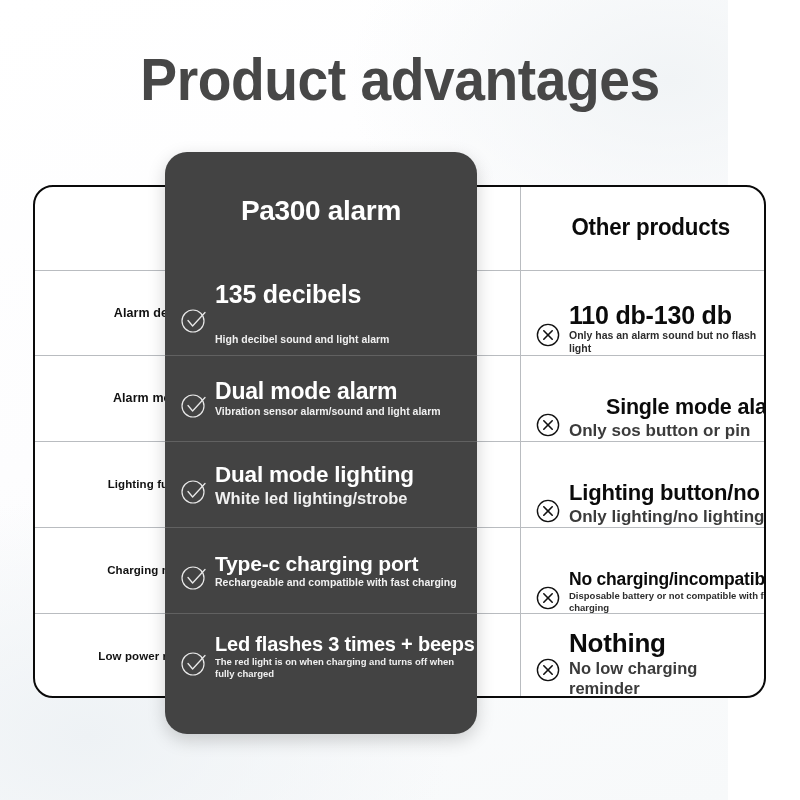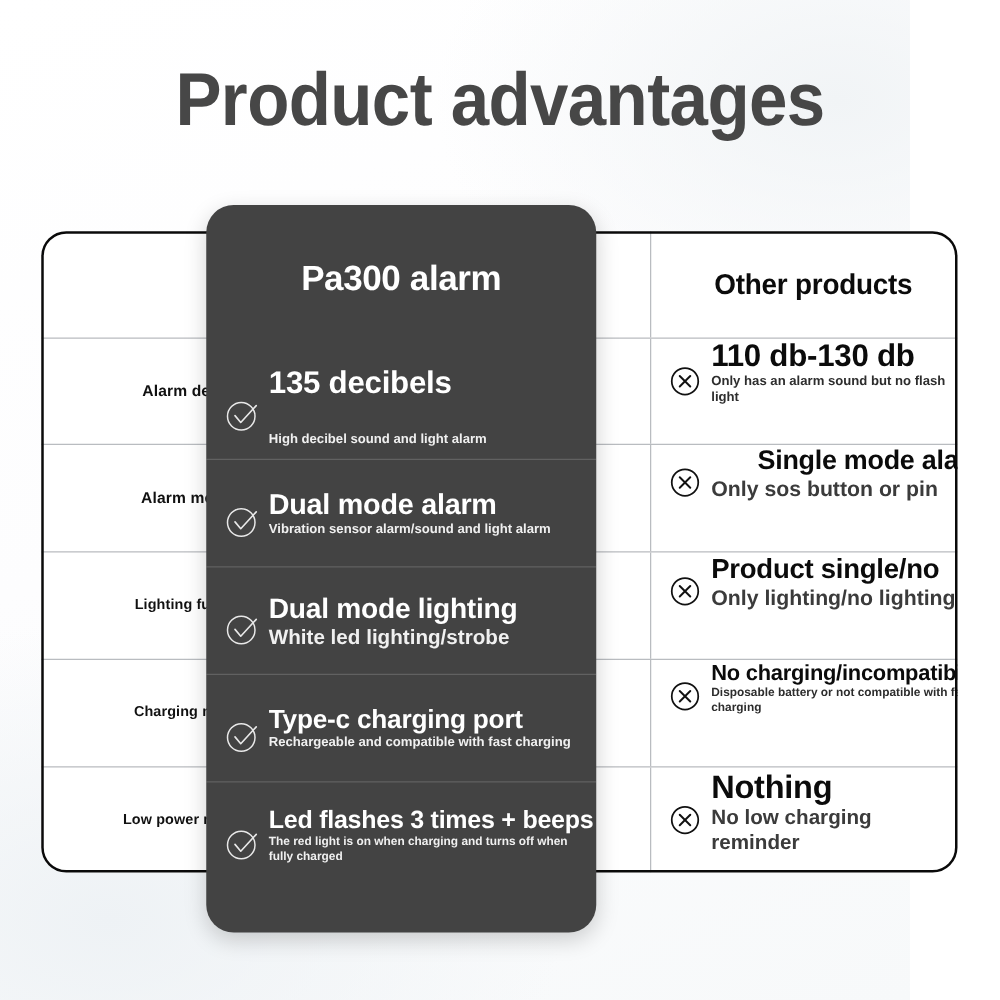--- a/index.html
+++ b/index.html
@@ -119,21 +119,21 @@
     width: 242px;
     flex: 0 0 242px;
     box-sizing: border-box;
     border-right: 1.3px solid #b9bcc0;
   }
   .cell-right {
     flex: 1 1 auto;
     box-sizing: border-box;
     position: relative;
     display: flex;
-    align-items: flex-start;
+    align-items: flex-end;
     padding-left: 14px;
   }
 
   
   .xwrap {
     display: flex;
     align-items: center;
     width: 100%;
   }
   .icon-x {
@@ -183,21 +183,21 @@
     font-weight: bold;
     color: #0b0b0b;
     letter-spacing: -0.2px;
     transform: scaleX(0.97);
   }
 
   
   #dark-card {
     position: absolute;
     left: 165px;
-    top: 164px;
+    top: 152px;
     width: 312px;
     height: 582px;
     background: #434343;
     border-radius: 22px;
     z-index: 3;
     box-shadow: 0 6px 18px rgba(0,0,0,0.18);
     overflow: hidden;
     display: flex;
     flex-direction: column;
   }
@@ -345,21 +345,21 @@
       <div class="cell-right">
         <div class="xwrap">
           <span class="icon-x">
             <svg width="26" height="26" viewBox="0 0 26 26">
               <circle cx="13" cy="13" r="10.6" fill="none" stroke="#111" stroke-width="1.4"></circle>
               <line x1="8.8" y1="8.8" x2="17.2" y2="17.2" stroke="#111" stroke-width="1.6" stroke-linecap="round"></line>
               <line x1="17.2" y1="8.8" x2="8.8" y2="17.2" stroke="#111" stroke-width="1.6" stroke-linecap="round"></line>
             </svg>
           </span>
           <div class="rtext">
-            <div class="rtitle">Product single/no</div>
+            <div class="rtitle">Lighting button/no</div>
             <div class="rsub">Only lighting/no lighting</div>
           </div>
         </div>
       </div>
     </div>
 
     <div class="grow r4">
       <div class="cell-label small">
         <span class="lbl">Charging method</span>
       </div>

